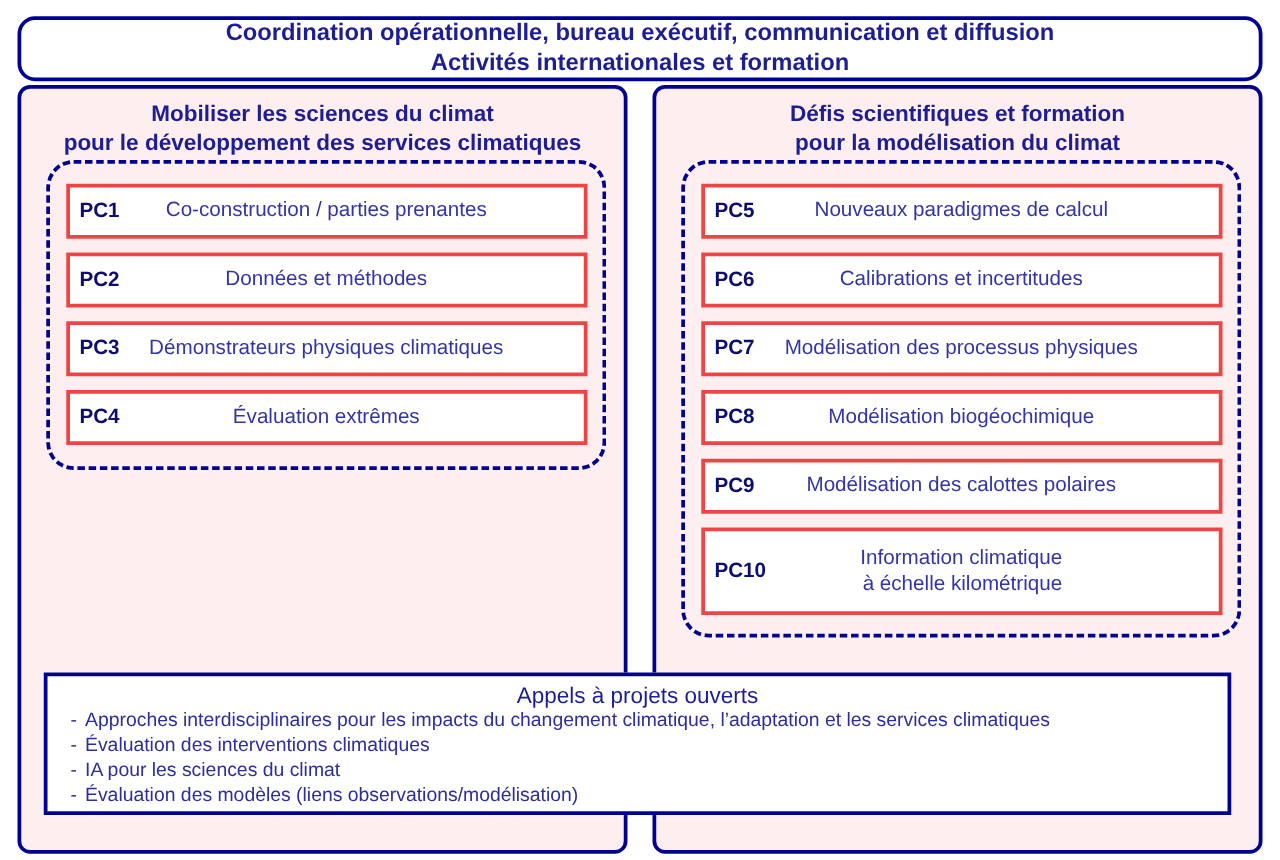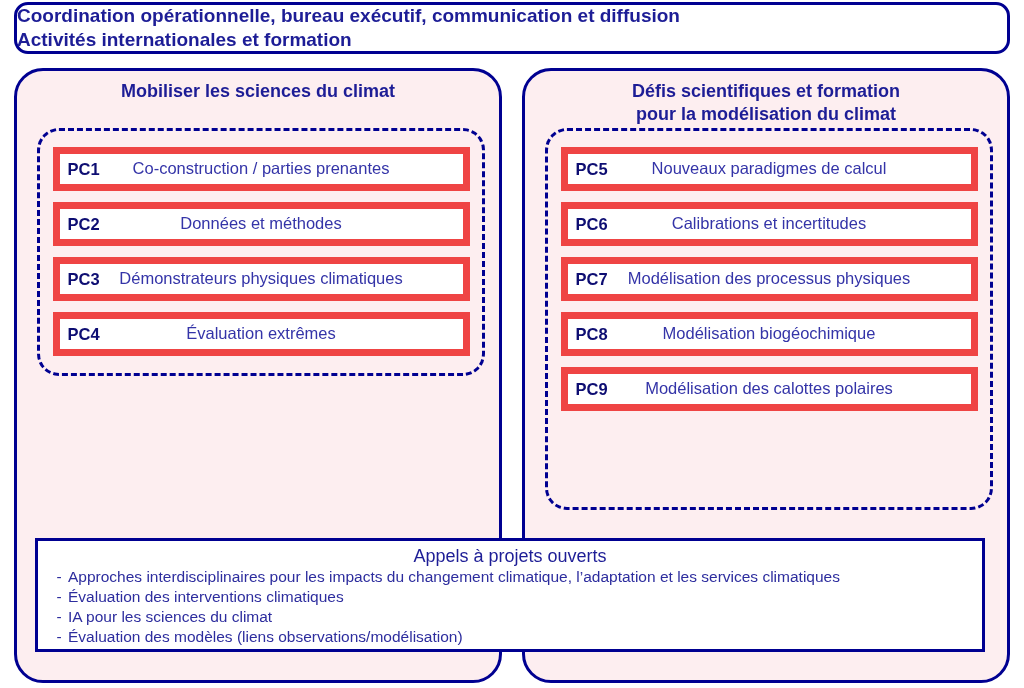--- a/index.html
+++ b/index.html
@@ -12,48 +12,48 @@
     position: relative;
     width: 1024px;
     height: 688px;
     background: #ffffff;
     overflow: hidden;
   }
 
   
   #header-box {
     position: absolute;
-    left: 14px; top: 2px;
+    left: 14px; top: 13px;
     width: 996px; height: 52px;
     box-sizing: border-box;
     background: #ffffff;
     border: 3px solid #000091;
     border-radius: 14px;
     display: flex;
     flex-direction: column;
     justify-content: center;
-    text-align: left;
+    text-align: center;
   }
   .header-line {
     font-weight: bold;
     font-size: 19px;
     line-height: 24px;
     color: #1d1d96;
   }
 
   
   .panel {
     position: absolute;
     top: 68px;
     width: 488px;
     height: 615px;
     box-sizing: border-box;
     background: #fdeef0;
     border: 3px solid #000091;
-    border-radius: 29px;
+    border-radius: 10px;
   }
   #left-panel  { left: 14px; }
   #right-panel { left: 522px; }
 
   .panel-title {
     margin-top: 9px;
     text-align: center;
     font-weight: bold;
     font-size: 18px;
     line-height: 23px;
@@ -72,21 +72,21 @@
   #left-dashed  { height: 248px; }
   #right-dashed { height: 382px; }
 
   .pc-box {
     position: relative;
     width: 417px;
     height: 44px;
     box-sizing: border-box;
     margin: 0 auto 11px auto;
     background: #ffffff;
-    border: 7px solid #ef4444;
+    border: 3px solid #ef4444;
     display: flex;
     align-items: center;
     justify-content: center;
   }
   .pc-box.tall { height: 70px; }
   .pc-code {
     position: absolute;
     left: 8px; top: 50%;
     transform: translateY(-50%);
     font-weight: bold;
@@ -140,20 +140,21 @@
 <div id="canvas">
 
   <div id="header-box">
     <div class="header-line">Coordination opérationnelle, bureau exécutif, communication et diffusion</div>
     <div class="header-line">Activités internationales et formation</div>
   </div>
 
   <div class="panel" id="left-panel">
     <div class="panel-title">
       <div>Mobiliser les sciences du climat</div>
+      <div>pour le développement des services climatiques</div>
     </div>
     <div class="dashed-box" id="left-dashed">
       <div class="pc-box">
         <span class="pc-code">PC1</span>
         <span class="pc-label">Co-construction / parties prenantes</span>
       </div>
       <div class="pc-box">
         <span class="pc-code">PC2</span>
         <span class="pc-label">Données et méthodes</span>
       </div>
@@ -187,20 +188,25 @@
         <span class="pc-label">Modélisation des processus physiques</span>
       </div>
       <div class="pc-box">
         <span class="pc-code">PC8</span>
         <span class="pc-label">Modélisation biogéochimique</span>
       </div>
       <div class="pc-box">
         <span class="pc-code">PC9</span>
         <span class="pc-label">Modélisation des calottes polaires</span>
       </div>
+      <div class="pc-box tall">
+        <span class="pc-code">PC10</span>
+        <span class="pc-label">Information climatique
+à échelle kilométrique</span>
+      </div>
     </div>
   </div>
 
   <div id="calls-box">
     <div id="calls-title">Appels à projets ouverts</div>
     <div class="call-item">
       <span class="call-dash">-</span>
       <span class="call-text">Approches interdisciplinaires pour les impacts du changement climatique, l’adaptation et les services climatiques</span>
     </div>
     <div class="call-item">

